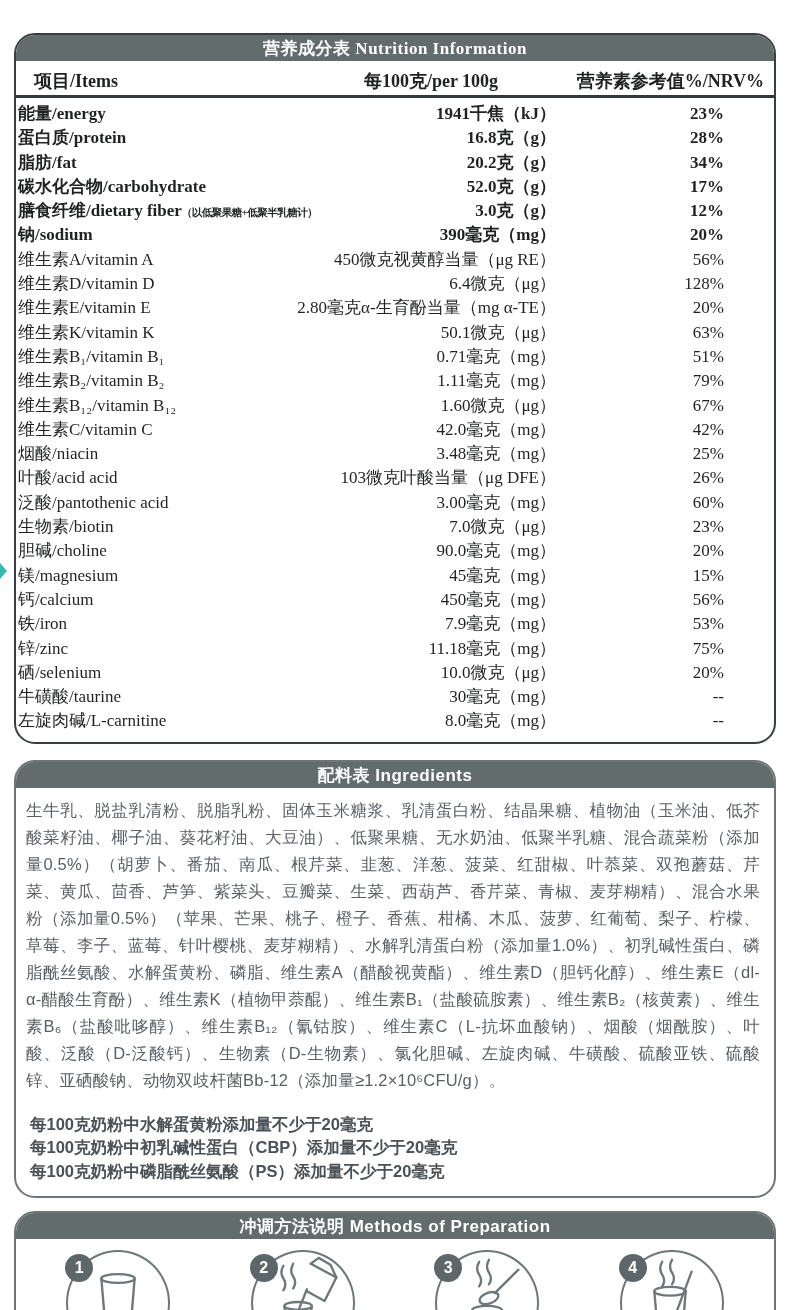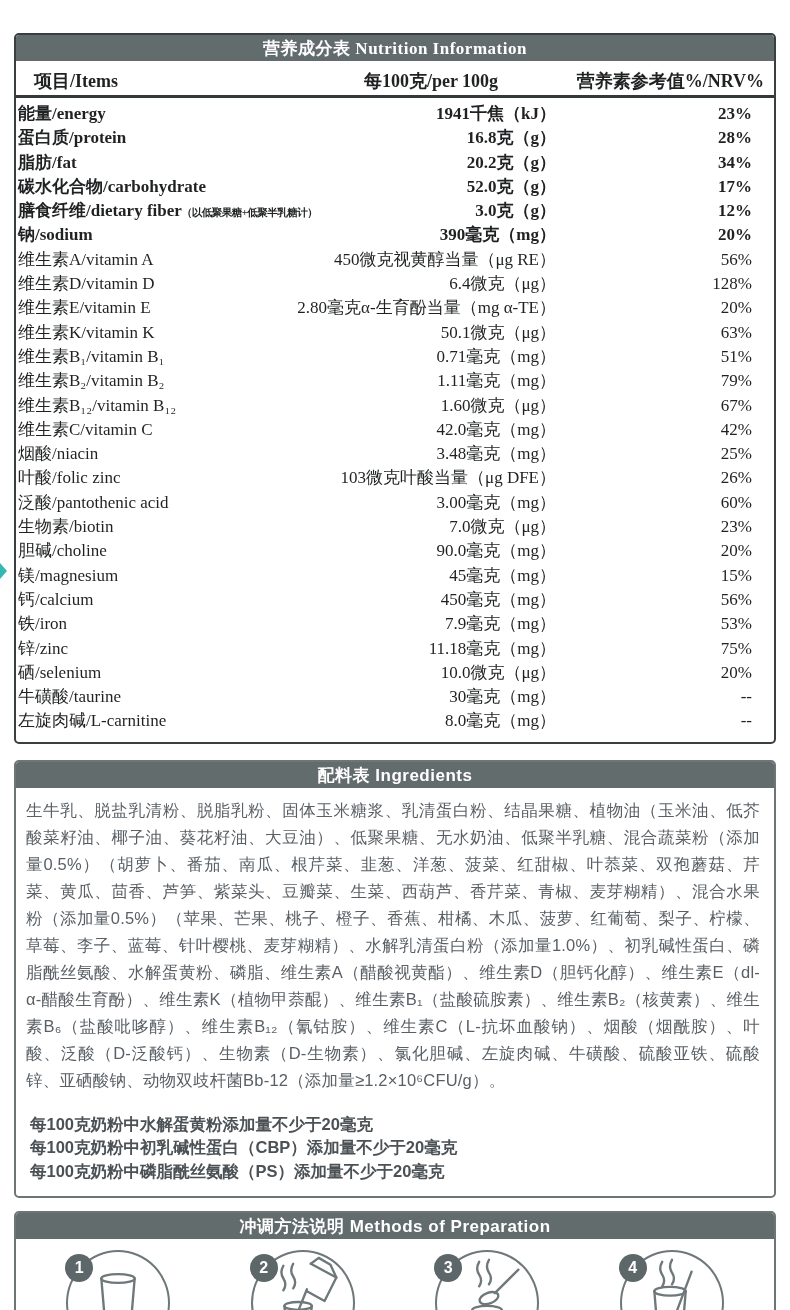--- a/index.html
+++ b/index.html
@@ -3,21 +3,21 @@
 <meta charset="utf-8">
 <style>
   * { margin: 0; padding: 0; box-sizing: border-box; }
   html, body { background: #ffffff; }
   body {
     width: 790px; min-height: 1310px; position: relative;
     font-family: "Liberation Sans", "DejaVu Sans", sans-serif;
     -webkit-font-smoothing: antialiased;
   }
   .box {
-    margin: 0 14px; background: #fff; border-radius: 5px; overflow: hidden;
+    margin: 0 14px; background: #fff; border-radius: 21px; overflow: hidden;
   }
   .box1 { margin-top: 33px; border: 2px solid #393f41; }
   .box2 { margin-top: 16px; border: 2px solid #6d7577; }
   .box3 { margin-top: 13px; border: 2px solid #6d7577; }
   .bar {
     background: #636c6d; color: #ffffff; text-align: center;
     font-weight: bold; font-size: 17px; line-height: 19px; padding: 4px 0 3px;
     letter-spacing: 0.5px;
   }
   
@@ -32,21 +32,21 @@
   .thead .h-nrv  { text-align: right; padding-right: 10px; }
   .tbody { padding: 5px 0 7px; }
   .trow {
     display: grid; grid-template-columns: 195px 1fr 218px;
     font-size: 17px; line-height: 22.3px;
   }
   .trow.bold { font-weight: bold; }
   .c-item { padding-left: 2px; white-space: nowrap; }
   .item-note { font-size: 10.5px; letter-spacing: -0.5px; }
   .c-val  { text-align: right; white-space: nowrap; }
-  .c-nrv  { text-align: right; padding-right: 22px; }
+  .c-nrv  { text-align: right; padding-right: 50px; }
   
   .ing-text {
     margin: 9px 14px 0 10px; font-size: 16.5px; line-height: 27px;
     color: #595f64; text-align: justify; letter-spacing: 0.2px;
   }
   .ing-notes { margin: 19px 14px 13px 14px; }
   .ing-note {
     font-size: 16.5px; line-height: 23.5px; font-weight: bold; color: #4b5155;
   }
   
@@ -168,21 +168,21 @@
     <span class="c-nrv">42%</span>
   </div>
 
   <div class="trow">
     <span class="c-item"><span class="item-main">烟酸/niacin</span><span class="item-note"></span></span>
     <span class="c-val">3.48毫克（mg）</span>
     <span class="c-nrv">25%</span>
   </div>
 
   <div class="trow">
-    <span class="c-item"><span class="item-main">叶酸/folic zinc</span><span class="item-note"></span></span>
+    <span class="c-item"><span class="item-main">叶酸/acid acid</span><span class="item-note"></span></span>
     <span class="c-val">103微克叶酸当量（μg DFE）</span>
     <span class="c-nrv">26%</span>
   </div>
 
   <div class="trow">
     <span class="c-item"><span class="item-main">泛酸/pantothenic acid</span><span class="item-note"></span></span>
     <span class="c-val">3.00毫克（mg）</span>
     <span class="c-nrv">60%</span>
   </div>
 

